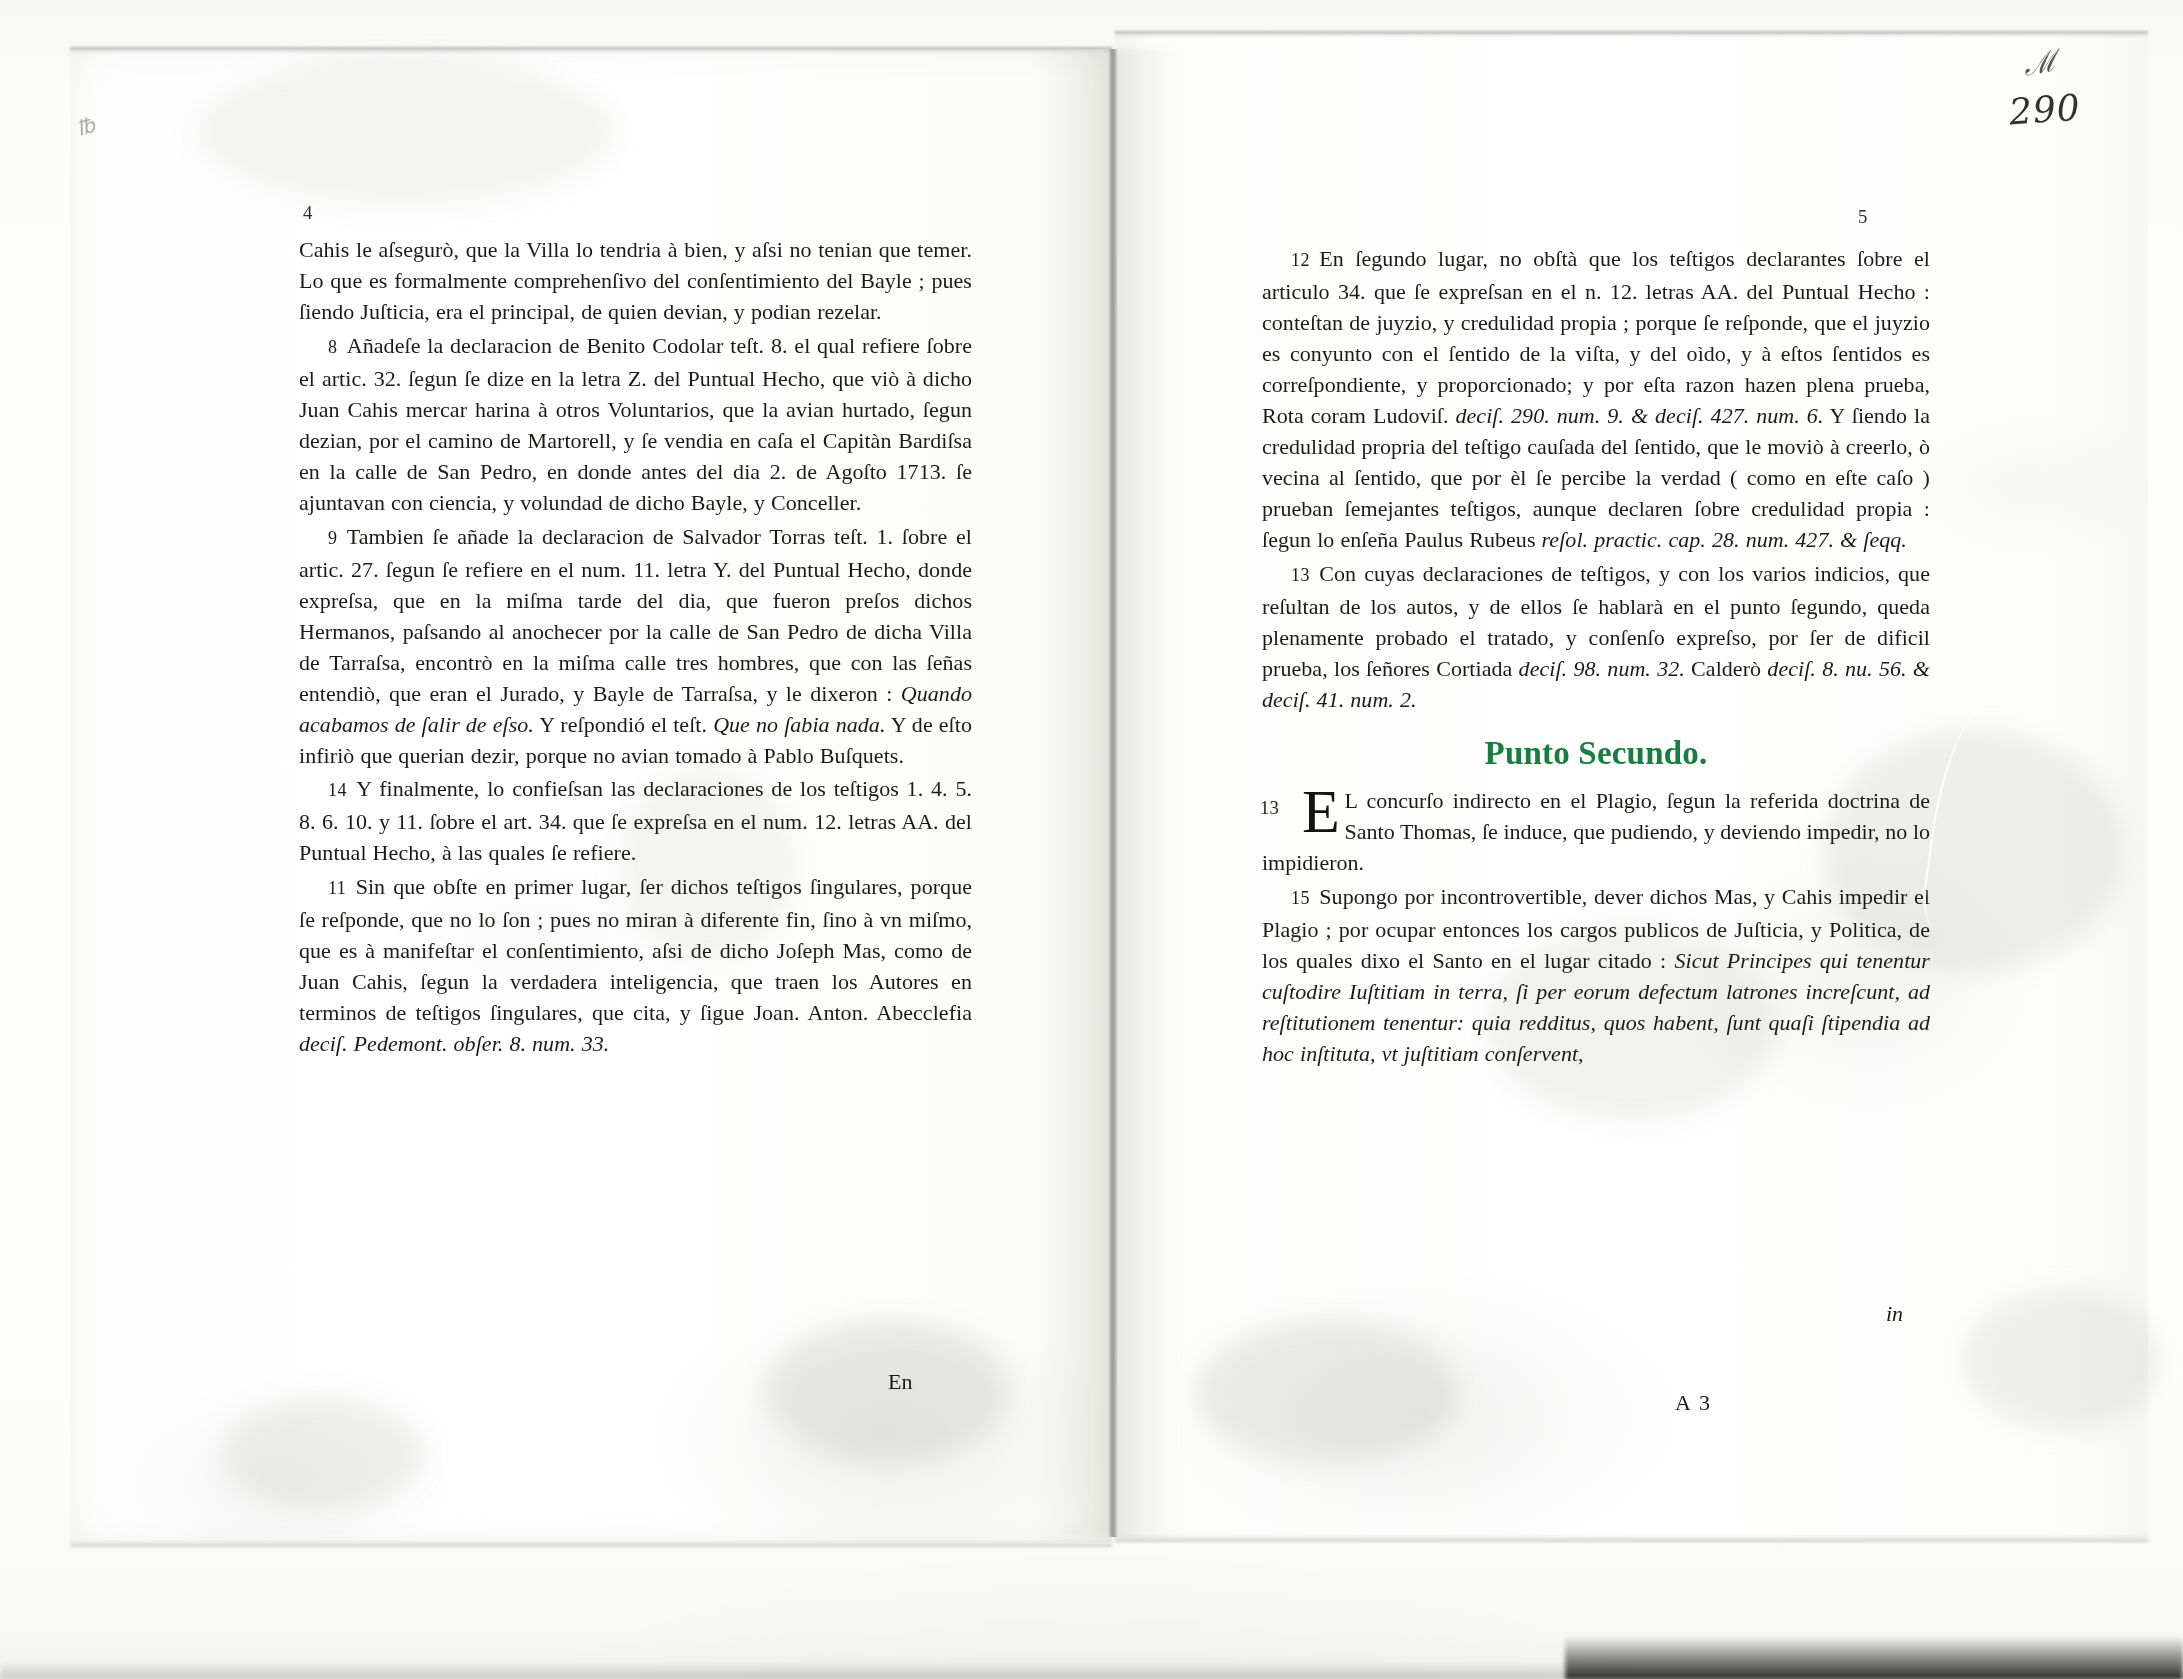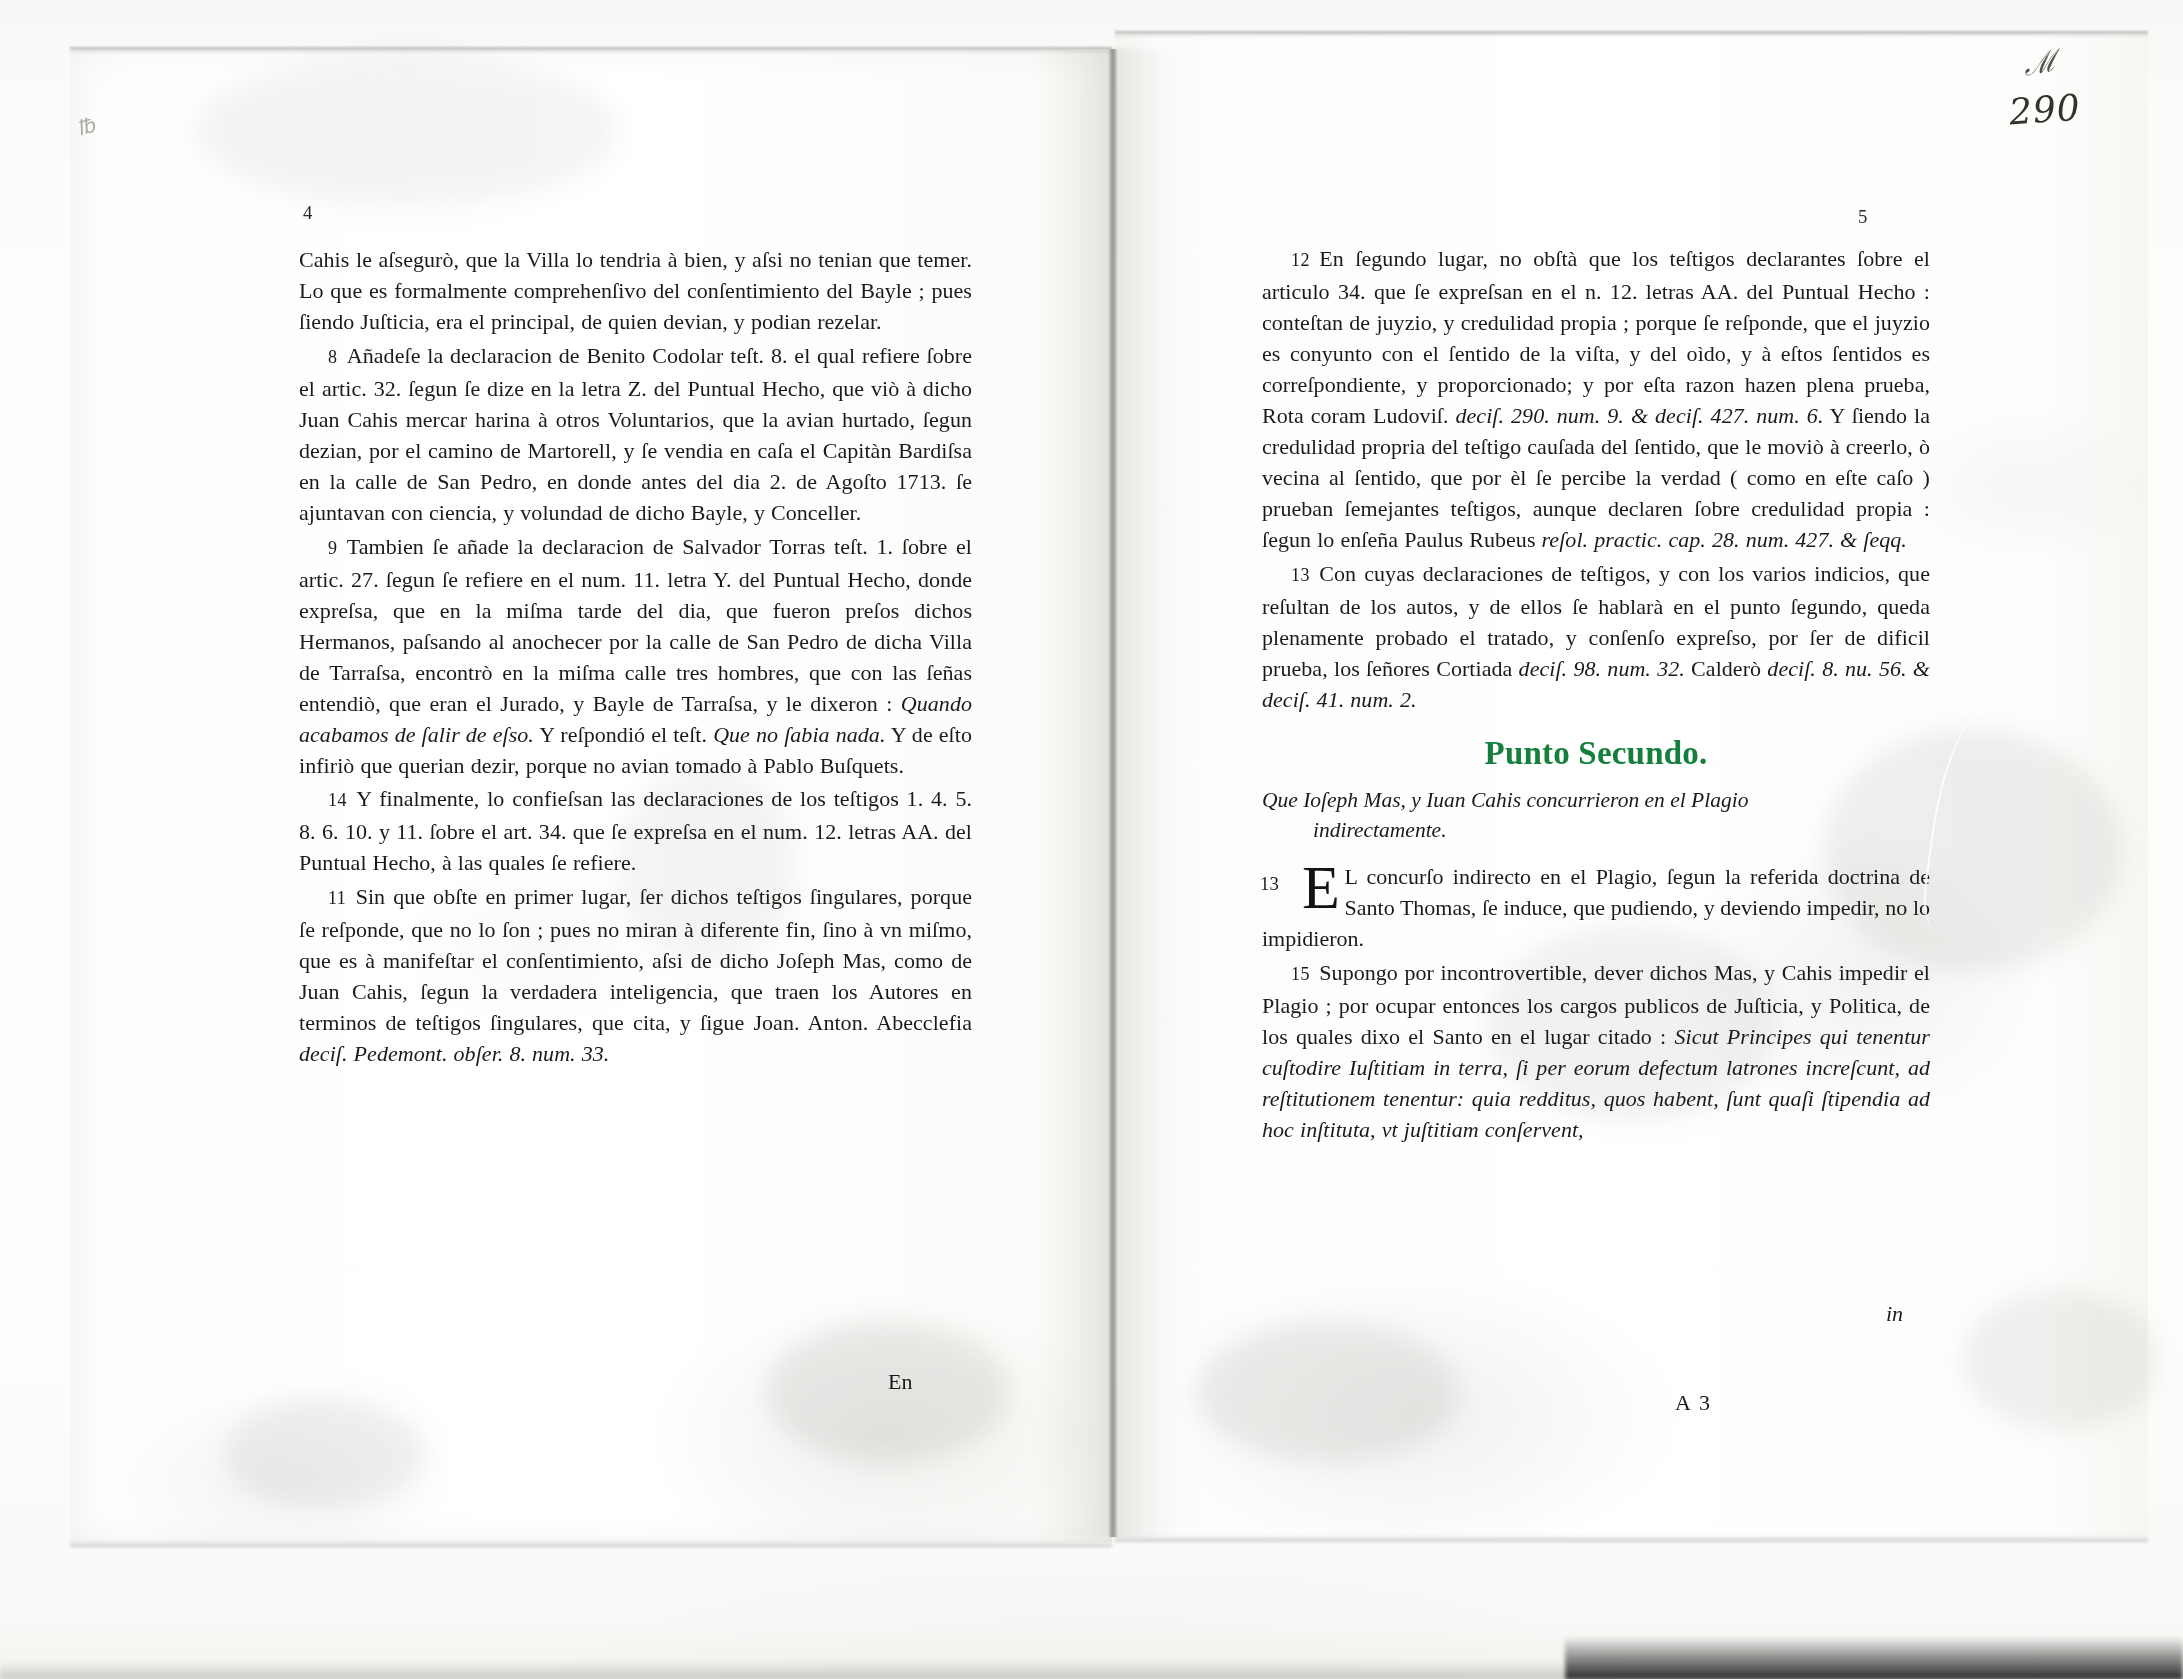--- a/index.html
+++ b/index.html
@@ -73,21 +73,21 @@
   }
 
   
   .textblock{
     position:absolute;
     color:#1c1a18;
     font-family:"Liberation Serif", serif;
     text-align:justify;
     text-justify:inter-word;
   }
-  #col-left{ left:299px; top:244px; width:673px; }
+  #col-left{ left:299px; top:234px; width:673px; }
   #col-right{ left:1262px; top:243px; width:668px; }
 
   .para{
     margin:0 0 2.8px 0;
     font-size:22px;
     line-height:31px;
     letter-spacing:0.05px;
     word-spacing:0.5px;
   }
   .para .num{
@@ -250,21 +250,20 @@
 <div class="footline" id="catch-en">En</div>
 
 <div class="textblock" id="col-right">
 
   <p class="para indent"><span class="num">12</span><span>En ſegundo lugar, no obſtà que los teſtigos declarantes ſobre el articulo 34. que ſe expreſsan en el n. 12. letras AA. del Puntual Hecho : conteſtan de juyzio, y credulidad propia ; porque ſe reſponde, que el juyzio es conyunto con el ſentido de la viſta, y del oìdo, y à eſtos ſentidos es correſpondiente, y proporcionado; y por eſta razon hazen plena prueba, Rota coram Ludoviſ. </span><span class="it">deciſ. 290. num. 9. &amp; deciſ. 427. num. 6.</span><span> Y ſiendo la credulidad propria del teſtigo cauſada del ſentido, que le moviò à creerlo, ò vecina al ſentido, que por èl ſe percibe la verdad ( como en eſte caſo ) prueban ſemejantes teſtigos, aunque declaren ſobre credulidad propia : ſegun lo enſeña Paulus Rubeus </span><span class="it">reſol. practic. cap. 28. num. 427. &amp; ſeqq.</span></p>
 
   <p class="para indent"><span class="num">13</span><span>Con cuyas declaraciones de teſtigos, y con los varios indicios, que reſultan de los autos, y de ellos ſe hablarà en el punto ſegundo, queda plenamente probado el tratado, y conſenſo expreſso, por ſer de dificil prueba, los ſeñores Cortiada </span><span class="it">deciſ. 98. num. 32.</span><span> Calderò </span><span class="it">deciſ. 8. nu. 56. &amp; deciſ. 41. num. 2.</span></p>
 
   <h2 class="section-title">Punto Secundo.</h2>
 
-  <p class="section-sub"><span>Que Ioſeph Mas, y Iuan Cahis concurrieron en el Plagio</span><span class="l2">indirectamente.</span></p>
 
   <p class="dropcap-para"><span class="bignum">13</span><span class="dropcap">E</span><span>L</span><span> concurſo indirecto en el Plagio, ſegun la referida doctrina de Santo Thomas, ſe induce, que pudiendo, y deviendo impedir, no lo impidieron.</span></p>
 
   <p class="para indent"><span class="num">15</span><span>Supongo por incontrovertible, dever dichos Mas, y Cahis impedir el Plagio ; por ocupar entonces los cargos publicos de Juſticia, y Politica, de los quales dixo el Santo en el lugar citado : </span><span class="it">Sicut Principes qui tenentur cuſtodire Iuſtitiam in terra, ſi per eorum defectum latrones increſcunt, ad reſtitutionem tenentur: quia redditus, quos habent, ſunt quaſi ſtipendia ad hoc inſtituta, vt juſtitiam conſervent,</span></p>
 
 </div>
 
 <div class="footline" id="sig-a3">A 3</div>
 <div class="footline" id="catch-in">in</div>
 

